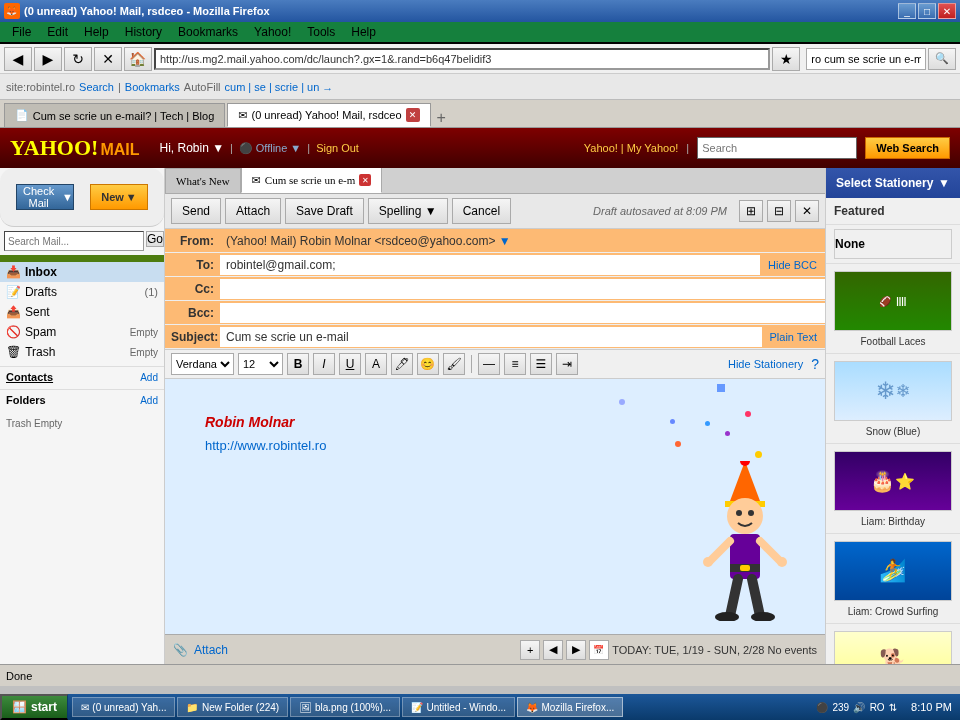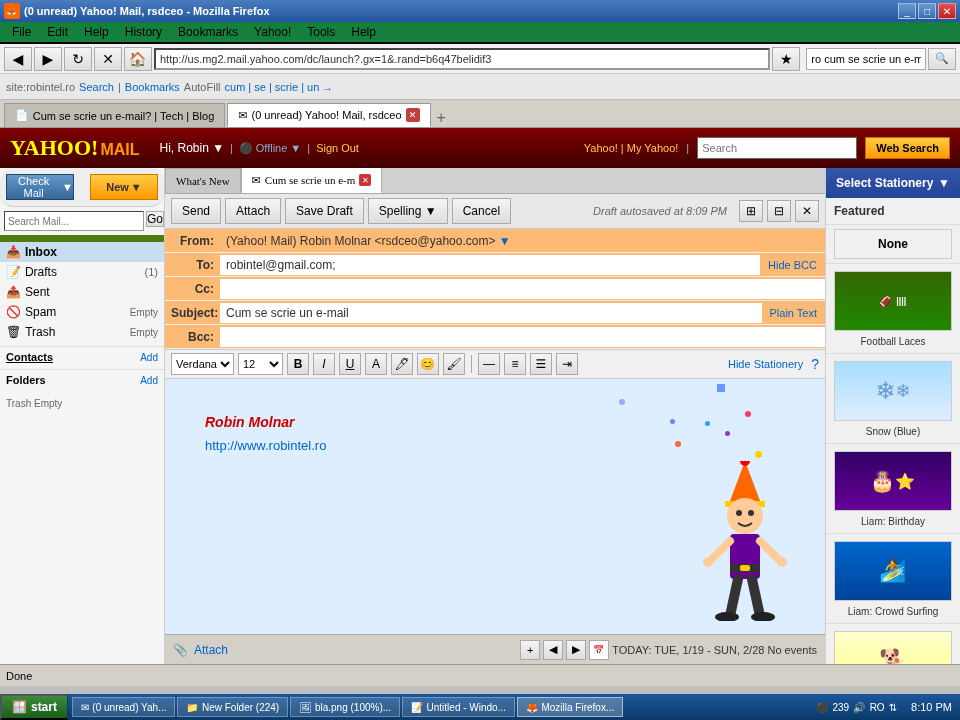--- a/index.html
+++ b/index.html
@@ -139,21 +139,21 @@
     
     .sidebar {
       width: 165px;
       background: #f5f5f5;
       border-right: 1px solid #ccc;
       overflow-y: auto;
       flex-shrink: 0;
     }
     .sidebar-toolbar {
       display: flex;
-      padding: 6px;
+      padding: 16px;
       gap: 16px;
       background: #eeeeee;
       border-bottom: 1px solid #ccc;
       border-radius: 14px;
     }
     .check-mail-btn {
       flex: 1;
       height: 26px;
       background: linear-gradient(to bottom, #6699cc, #336699);
       color: white;
@@ -767,27 +767,27 @@
       <div class="email-field-row">
         <span class="email-field-label">To:</span>
         <input type="text" class="email-field-value" style="border: none; outline: none; width: 100%;" value="robintel@gmail.com;">
         <span class="email-field-action">Hide BCC</span>
       </div>
       <div class="email-field-row">
         <span class="email-field-label">Cc:</span>
         <input type="text" class="email-field-value" style="border: none; outline: none; flex: 1 1 0%;">
       </div>
       <div class="email-field-row">
+        <span class="email-field-label">Bcc:</span>
+        <input type="text" class="email-field-value" style="border: none; outline: none; flex: 1 1 0%;">
+      </div>
+      <div class="email-field-row">
         <span class="email-field-label">Subject:</span>
         <input type="text" class="email-field-value" style="border: none; outline: none; flex: 1 1 0%;" value="Cum se scrie un e-mail">
         <span class="email-field-action">Plain Text</span>
-      </div>
-      <div class="email-field-row">
-        <span class="email-field-label">Bcc:</span>
-        <input type="text" class="email-field-value" style="border: none; outline: none; flex: 1 1 0%;">
       </div>
     </div>
 
     <div class="format-toolbar">
       <select class="font-select">
         <option>Verdana</option>
       </select>
       <select class="font-size-select">
         <option>12</option>
       </select>
@@ -876,21 +876,21 @@
   <div class="stationery-panel">
     <div class="stationery-header">
       <span>Select Stationery</span>
       <span>▼</span>
     </div>
     <div class="stationery-featured">Featured</div>
 
     <div class="stationery-scroll">
 
       <div class="stationery-item">
-        <div style="width:118px; height:30px; background:#f0f0f0; border:1px solid #ccc; display:flex; align-items:center; justify-content:center; font-size:12px; font-weight:bold; margin:0 auto;">
+        <div style="width:118px; height:30px; background:#f0f0f0; border:1px solid #ccc; display:flex; align-items:center; justify-content:flex-start; font-size:12px; font-weight:bold; margin:0 auto;">
           <span>None</span>
         </div>
       </div>
 
       <div class="stationery-item">
         <div class="stationery-thumb stationery-football">
           <span>🏈</span>
           <span style="font-size:9px; margin-left:4px;">||||</span>
         </div>
         <div class="stationery-label">Football Laces</div>

